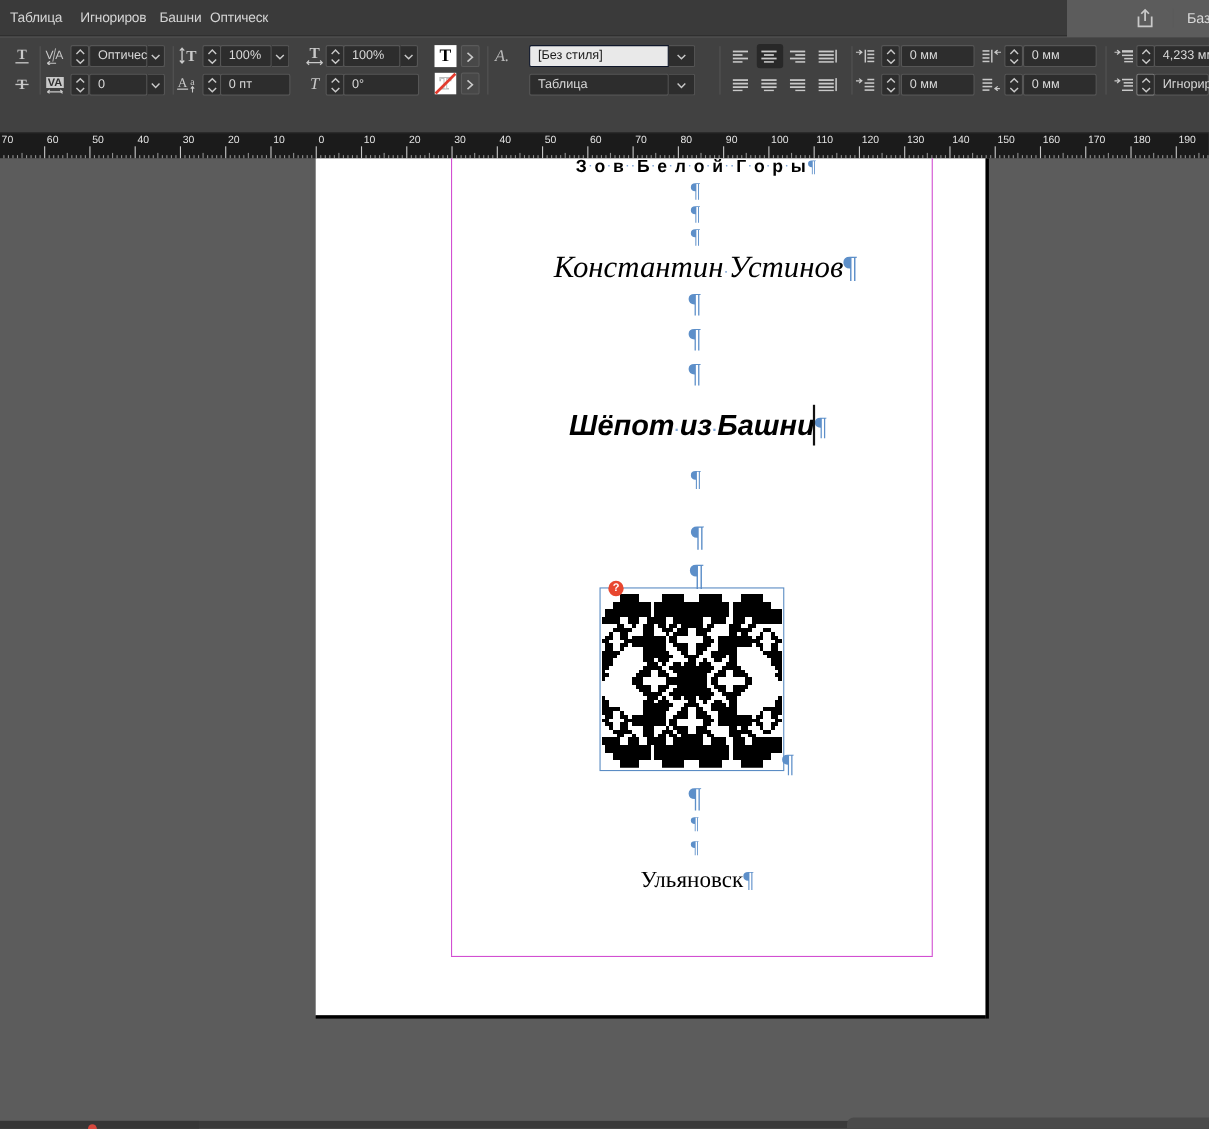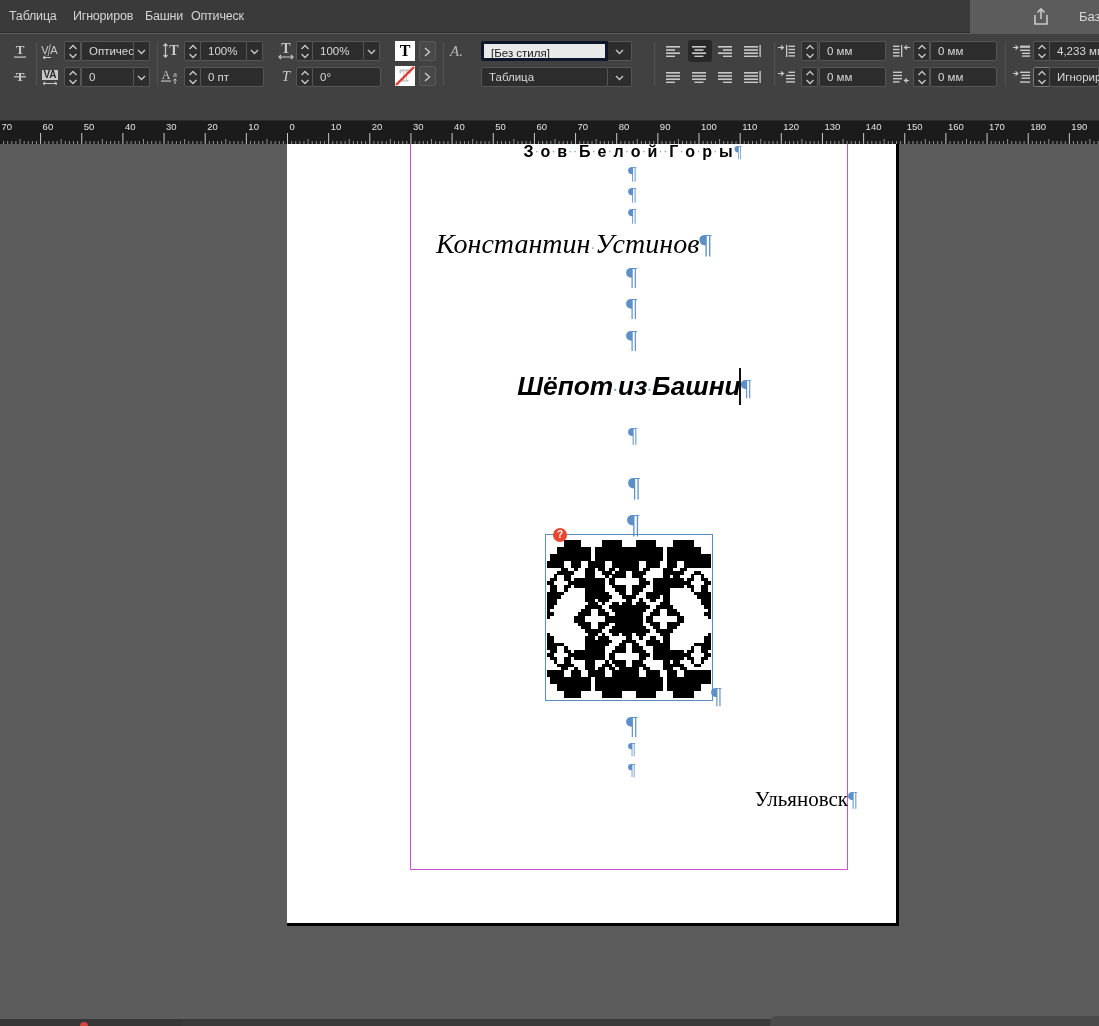--- a/index.html
+++ b/index.html
@@ -155,21 +155,21 @@
         <path d="M1 1 L5.5 5 L1 9"></path>
       </svg>
     </div>
 <div class="abs" style="left:419px;top:66px;width:17px;height:20px;background:#484848;border:1px solid #5a5a5a;border-radius:2px">
       <svg style="position:absolute;left:4px;top:5px" width="7" height="10" viewBox="0 0 7 10" fill="none" stroke="#c9c9c9" stroke-width="1.4">
         <path d="M1 1 L5.5 5 L1 9"></path>
       </svg>
     </div>
 <div class="sep" style="left:443px;top:42px;height:44px"></div>
 <div class="abs" style="left:450px;top:43px;color:#b9b9b9;font:italic 15px 'Liberation Serif'">A.</div>
-<div class="abs" style="left:481px;top:41px;width:127px;height:20px;background:#e9e9e9;border:3px solid #0f172a;border-radius:2px 0 0 2px;color:#1c1c1c;font-size:11.5px;line-height:18px;padding-left:7px">[Без стиля]</div>
+<div class="abs" style="left:481px;top:41px;width:127px;height:20px;background:#e9e9e9;border:1px solid #0f172a;border-radius:2px 0 0 2px;color:#1c1c1c;font-size:11.5px;line-height:18px;padding-left:7px">[Без стиля]</div>
 <div class="chev" style="left:608px;top:41px;width:24px">
       <svg style="position:absolute;left:7px;top:7px" width="9" height="6" viewBox="0 0 9 6" fill="none" stroke="#c9c9c9" stroke-width="1.3">
         <path d="M1 1 L4.5 4.5 L8 1"></path>
       </svg>
     </div>
 <div class="fld" style="left:481px;top:67px;width:127px;">Таблица</div>
 <div class="chev" style="left:608px;top:67px;width:24px">
       <svg style="position:absolute;left:7px;top:7px" width="9" height="6" viewBox="0 0 9 6" fill="none" stroke="#c9c9c9" stroke-width="1.3">
         <path d="M1 1 L4.5 4.5 L8 1"></path>
       </svg>
@@ -633,21 +633,21 @@
 <div class="abs" id="page"></div>
     <div class="abs" id="pshadowR"></div>
     <div class="abs" id="pshadowB"></div>
 <div class="guide" style="left:410px;top:144px;width:1px;height:725px"></div>
 <div class="guide" style="left:847px;top:144px;width:1px;height:725px"></div>
 <div class="guide" style="left:410px;top:869px;width:438px;height:1px"></div>
 <div class="dtx" style="left:410px;top:143px;width:438px;text-align:center;font:bold 16px 'Liberation Sans';letter-spacing:2px">З<i class="dot" style="font-size:9px;vertical-align:2px">·</i>о<i class="dot" style="font-size:9px;vertical-align:2px">·</i>в<i class="dot" style="font-size:9px;vertical-align:2px">·</i><i class="dot" style="font-size:9px;vertical-align:2px">·</i>Б<i class="dot" style="font-size:9px;vertical-align:2px">·</i>е<i class="dot" style="font-size:9px;vertical-align:2px">·</i>л<i class="dot" style="font-size:9px;vertical-align:2px">·</i>о<i class="dot" style="font-size:9px;vertical-align:2px">·</i>й<i class="dot" style="font-size:9px;vertical-align:2px">·</i><i class="dot" style="font-size:9px;vertical-align:2px">·</i>Г<i class="dot" style="font-size:9px;vertical-align:2px">·</i>о<i class="dot" style="font-size:9px;vertical-align:2px">·</i>р<i class="dot" style="font-size:9px;vertical-align:2px">·</i>ы<span style="display:inline-block;width:0;overflow:visible;vertical-align:baseline"><span style="color:#5d8fc9;font-family:'Liberation Serif';letter-spacing:0;font-weight:normal">¶</span></span></div>
 <div class="pil" style="left:628px;top:163.7px;font-size:19px">¶</div>
 <div class="pil" style="left:628px;top:184.7px;font-size:19px">¶</div>
 <div class="pil" style="left:628px;top:205.7px;font-size:19px">¶</div>
-<div class="dtx" style="left:436px;top:228px;width:438px;font:italic 28px 'Liberation Serif'">Константин<span class="dot" style="font-size:14px">·</span>Устинов<span style="display:inline-block;width:0;overflow:visible;vertical-align:baseline"><span style="color:#5d8fc9;font-style:normal">¶</span></span></div>
+<div class="dtx" style="left:416px;top:228px;width:438px;text-align:center;font:italic 28px 'Liberation Serif'">Константин<span class="dot" style="font-size:14px">·</span>Устинов<span style="display:inline-block;width:0;overflow:visible;vertical-align:baseline"><span style="color:#5d8fc9;font-style:normal">¶</span></span></div>
 <div class="pil" style="left:626px;top:264.2px;font-size:25px">¶</div>
 <div class="pil" style="left:626px;top:295.4px;font-size:25px">¶</div>
 <div class="pil" style="left:626px;top:326.6px;font-size:25px">¶</div>
 <div class="dtx" style="left:410px;top:371px;width:438px;text-align:center;font:italic bold 26.3px 'Liberation Sans'">Шёпот<span class="dot" style="font-size:14px">·</span>из<span class="dot" style="font-size:14px">·</span>Башни<span style="display:inline-block;width:0;overflow:visible;vertical-align:baseline"><span style="color:#5d8fc9;font-family:'Liberation Serif';font-style:normal;font-weight:normal;font-size:24px">¶</span></span></div>
 <div class="abs" style="left:739px;top:368px;width:2px;height:37px;background:#111"></div>
 <div class="pil" style="left:628px;top:425.3px;font-size:21px">¶</div>
 <div class="pil" style="left:628px;top:474.3px;font-size:27px">¶</div>
 <div class="pil" style="left:627px;top:509.7px;font-size:28px">¶</div>
 <div class="abs" style="left:545px;top:534px;width:168px;height:167px;border:1px solid #5b8cc4"></div>
 <div class="abs" style="left:547px;top:540px">
@@ -930,17 +930,17 @@
         <rect x="54.67" y="154.08" width="20.50" height="3.50"></rect>
         <rect x="88.83" y="154.08" width="20.50" height="3.50"></rect>
         <rect x="126.42" y="154.08" width="20.50" height="3.50"></rect>
       </svg>
     </div>
 <div class="abs" style="left:553px;top:528px;width:14px;height:14px;border-radius:7px;background:#e8472f;color:#fff;font:bold 10px 'Liberation Sans';text-align:center;line-height:14px">?</div>
 <div class="pil" style="left:711px;top:682.8px;font-size:24px">¶</div>
 <div class="pil" style="left:626px;top:713px;font-size:26px">¶</div>
 <div class="pil" style="left:628px;top:740.8px;font-size:16.5px">¶</div>
 <div class="pil" style="left:628px;top:762.1px;font-size:16.5px">¶</div>
-<div class="dtx" style="left:410px;top:787.3px;width:438px;text-align:right;font:21px 'Liberation Serif'">Ульяновск<span style="display:inline-block;width:0;overflow:visible;vertical-align:baseline"><span style="color:#5d8fc9">¶</span></span></div>
+<div class="dtx" style="left:410px;top:787.3px;width:438px;text-align:center;font:21px 'Liberation Serif'">Ульяновск<span style="display:inline-block;width:0;overflow:visible;vertical-align:baseline"><span style="color:#5d8fc9">¶</span></span></div>
 <div class="abs" style="left:0;top:1019px;width:1099px;height:7px;background:#3a3a3a"></div>
 <div class="abs" style="left:0;top:1019px;width:181px;height:7px;background:#363636"></div>
 <div class="abs" style="left:770px;top:1016px;width:329px;height:10px;background:#4a4a4a;border-radius:6px 0 0 0"></div>
 <div class="abs" style="left:80px;top:1022px;width:8px;height:8px;border-radius:4px;background:#d5473d"></div>
 </div>
 </body></html>

